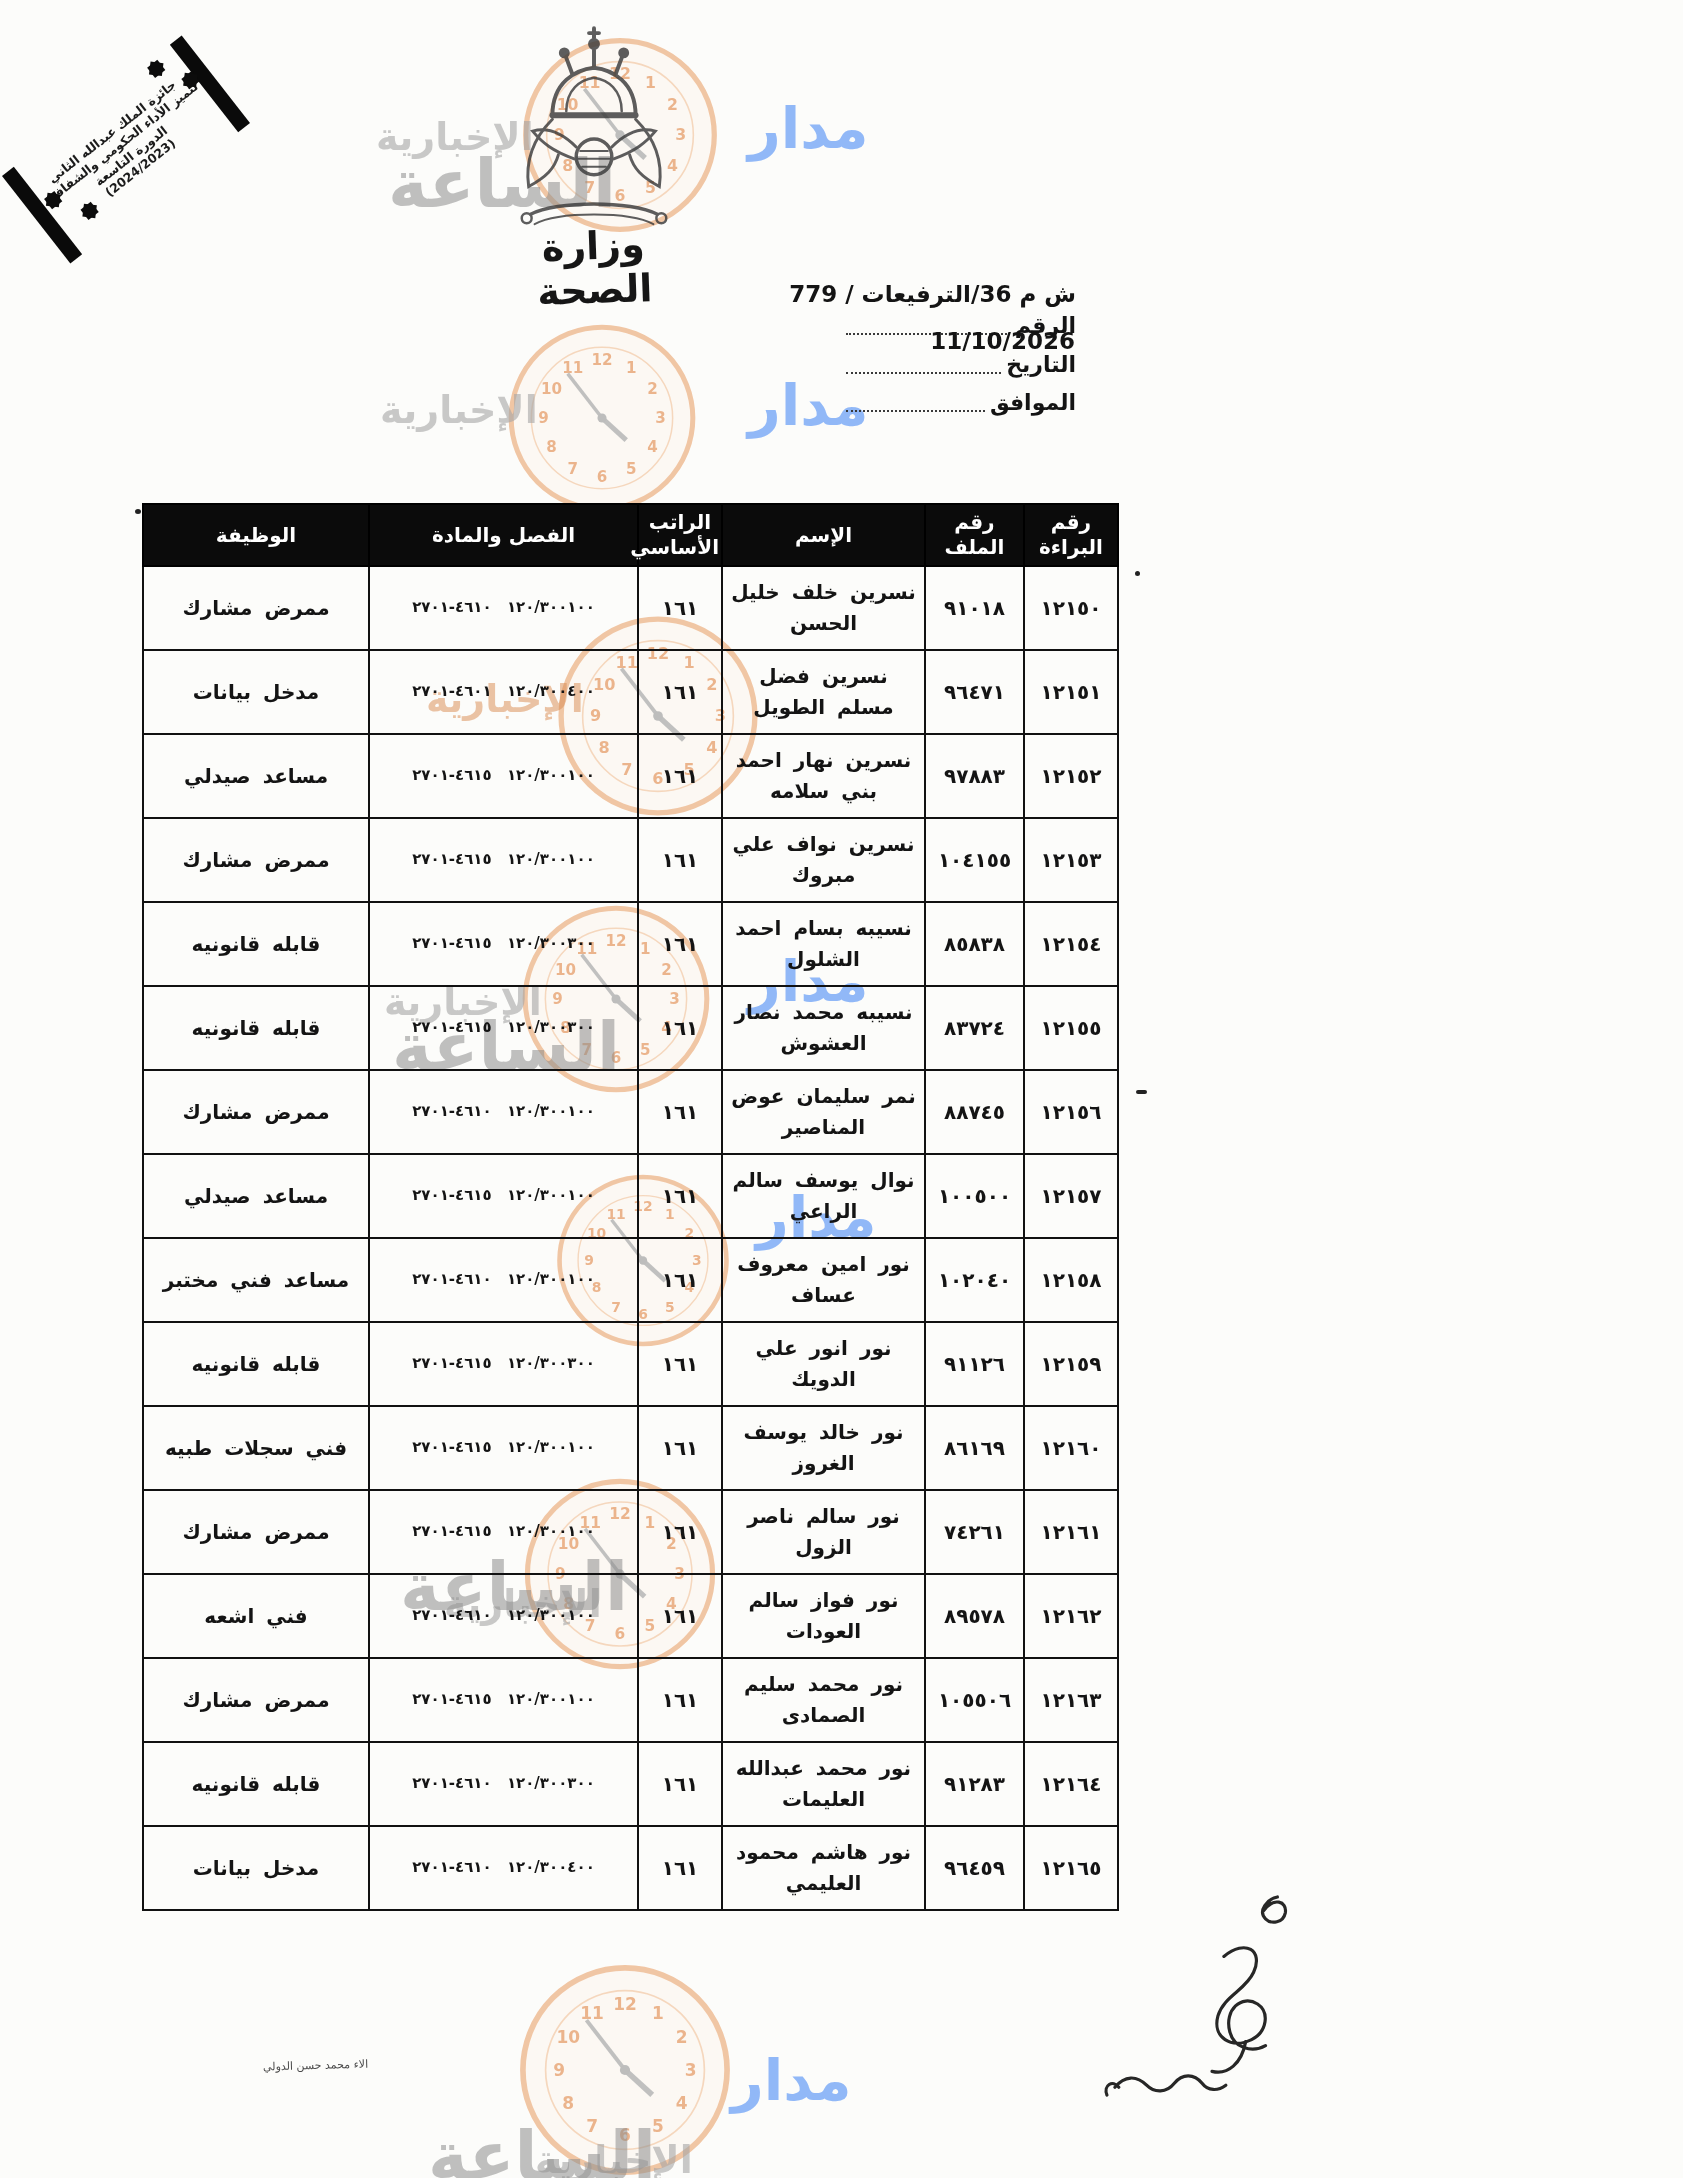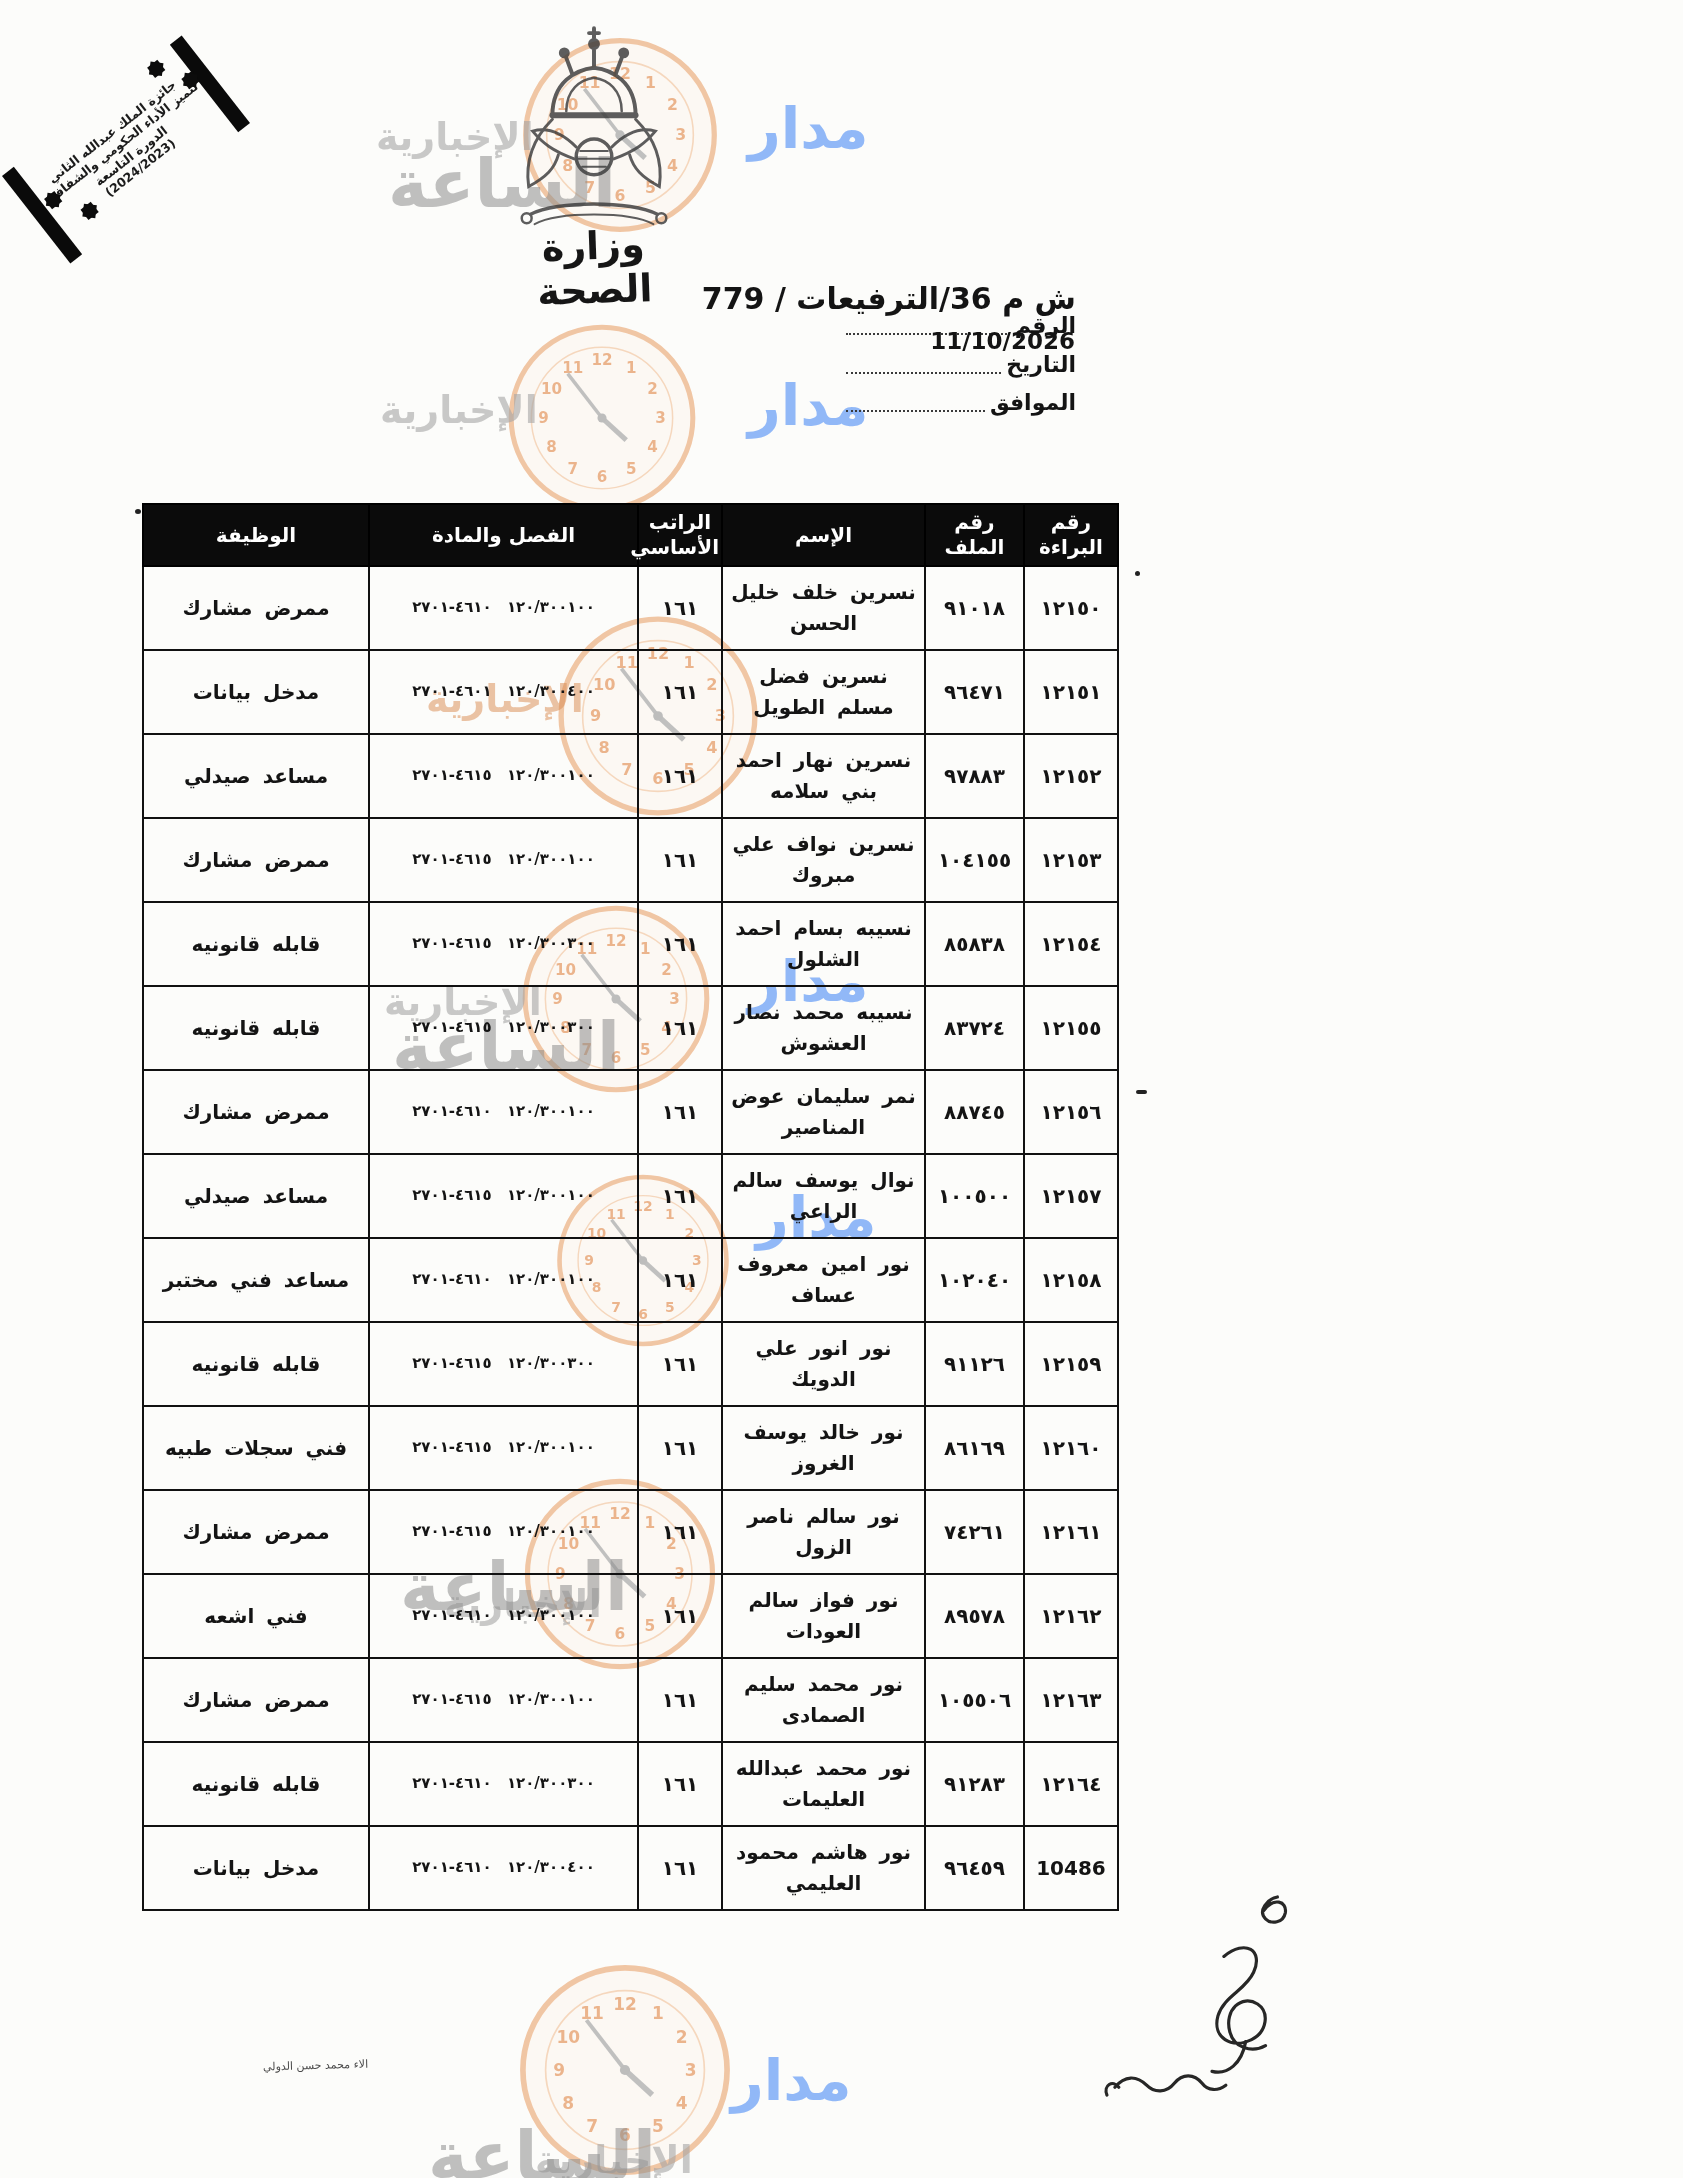--- a/index.html
+++ b/index.html
@@ -29,21 +29,21 @@
   }
   .star { position:absolute; width:13px; height:13px; background:#0c0c0c; }
   .star::after { content:""; position:absolute; left:0; top:0; width:13px; height:13px; background:#0c0c0c; transform:rotate(45deg); }
 
   .ministry-title {
     left:493px; top:224px; width:202px; text-align:center;
     font-size:38px; font-weight:bold; color:#161616; transform:rotate(-2deg);
   }
 
   
-  .ref-line { right:607px; top:281px; font-size:30px; font-weight:bold; }
+  .ref-line { right:607px; top:281px; font-size:23px; font-weight:bold; }
   .ref-row  { right:607px; width:230px; height:30px; display:flex; align-items:flex-start;
               gap:5px; font-size:22px; font-weight:bold; }
   .dots { flex:1; height:22px; border-bottom:2.5px dotted #3a3a3a; }
   .date-value { right:608px; top:328px; font-size:23px; font-weight:bold; }
 
   
   .table-wrap { top:503px; right:564px; }
   .data-table { border-collapse:collapse; width:975px; table-layout:fixed; background:transparent; }
   .data-table th {
     background:#0b0b0b; color:#ffffff; font-size:20px; font-weight:bold;
@@ -324,21 +324,21 @@
     </tr>
           <tr>
       <td class="c-decree">١٢١٦٤</td>
       <td class="c-file">٩١٢٨٣</td>
       <td class="c-name">نور محمد عبدالله العليمات</td>
       <td class="c-salary">١٦١</td>
       <td class="c-article">١٢٠/٣٠٠٣٠٠  ٤٦١٠-٢٧٠١</td>
       <td class="c-job">قابله قانونيه</td>
     </tr>
           <tr>
-      <td class="c-decree">10486</td>
+      <td class="c-decree">١٢١٦٥</td>
       <td class="c-file">٩٦٤٥٩</td>
       <td class="c-name">نور هاشم محمود العليمي</td>
       <td class="c-salary">١٦١</td>
       <td class="c-article">١٢٠/٣٠٠٤٠٠  ٤٦١٠-٢٧٠١</td>
       <td class="c-job">مدخل بيانات</td>
     </tr>
         </tbody>
     </table>
   </div>
 

